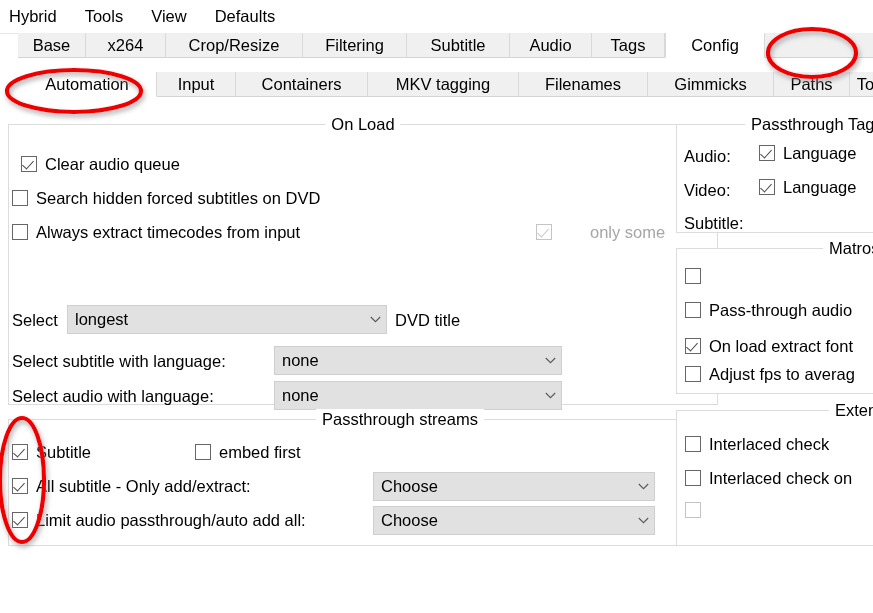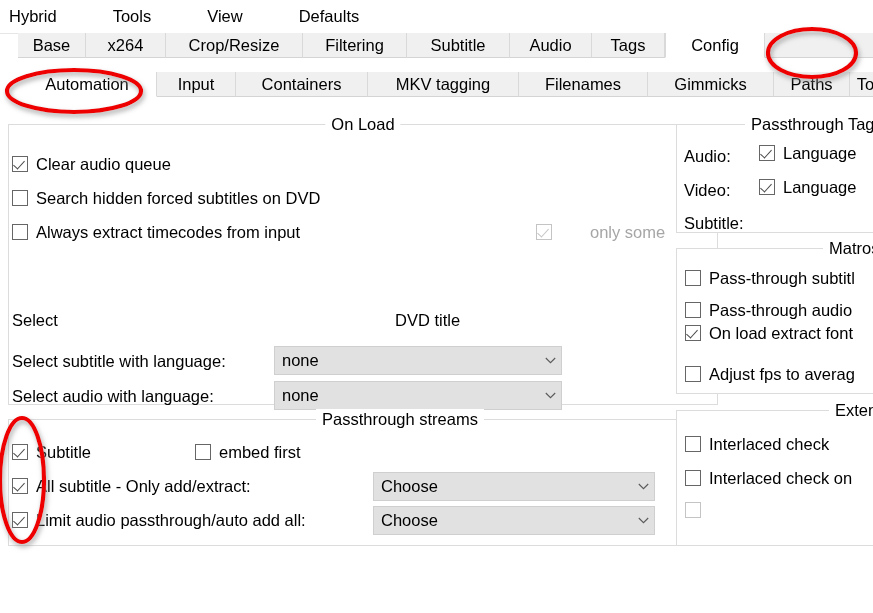--- a/index.html
+++ b/index.html
@@ -17,21 +17,21 @@
   .app { position: absolute; inset: 0; background:#fff; }
 
   
   .menubar {
     position: absolute; left:0; top:0; width:873px; height:33px;
     background:#ffffff;
     display:flex; align-items:center;
     border-bottom:1px solid #e6e6e6;
   }
   .menu-item {
-    font-size:16.5px; padding:0 28px; line-height:33px;
+    font-size:16.5px; padding:0 14px; line-height:33px;
     white-space:nowrap; cursor:default;
   }
   .menu-item:first-child { padding-left:9px; }
 
   
   .tabrow {
     position:absolute; left:0; width:873px; height:25px;
     display:flex; align-items:stretch;
     background:#ffffff;
     margin-left:18px;
@@ -164,41 +164,49 @@
     <div class="tab" style="width:126px">Gimmicks</div>
     <div class="tab" style="width:76px">Paths</div>
     <div class="tab" style="flex:1">Too</div>
   </div>
 
   <div class="panel-left">
 
     <div class="groupbox" style="left:8px; top:14px; width:710px; height:281px;">
       <div class="gb-title center">On Load</div>
 
-      <div class="row" style="left:3px; top:29px;">
+      <div class="row" style="left:12px; top:29px;">
         <span class="cb checked"></span>
         <span class="lbl">Clear audio queue</span>
       </div>
 
       <div class="row" style="left:3px; top:63px;">
         <span class="cb"></span>
         <span class="lbl">Search hidden forced subtitles on DVD</span>
       </div>
 
       <div class="row" style="left:3px; top:97px;">
         <span class="cb"></span>
         <span class="lbl">Always extract timecodes from input</span>
       </div>
 
       <div class="row dim" style="left:527px; top:97px;">
         <span class="cb checked disabled"></span>
         <span class="lbl">only some</span>
       </div>
 
       <div class="text-label" style="left:3px; top:185px;">Select</div>
+      <div class="combo" style="left:58px; top:180px; width:320px; height:29px;">
+        <span class="val">longest</span>
+        <span class="arrow">
+          <svg width="11" height="7" viewBox="0 0 11 7">
+              <path d="M0.8 1 L5.5 5.7 L10.2 1" fill="none" stroke="#5a5a5a" stroke-width="1.1"></path>
+            </svg>
+        </span>
+      </div>
       <div class="text-label" style="left:386px; top:185px;">DVD title</div>
 
       <div class="text-label" style="left:3px; top:226px;">Select subtitle with language:</div>
       <div class="combo" style="left:265px; top:221px; width:288px; height:29px;">
         <span class="val">none</span>
         <span class="arrow">
           <svg width="11" height="7" viewBox="0 0 11 7">
               <path d="M0.8 1 L5.5 5.7 L10.2 1" fill="none" stroke="#5a5a5a" stroke-width="1.1"></path>
             </svg>
         </span>
@@ -274,27 +282,26 @@
       </div>
 
       <div class="text-label" style="left:7px; top:88px;">Subtitle:</div>
     </div>
 
     <div class="groupbox" style="left:8px; top:138px; width:240px; height:146px;">
       <div class="gb-title" style="left:146px;">Matros</div>
 
       <div class="row" style="left:8px; top:19px;">
         <span class="cb"></span>
-        <span class="lbl">Pass-through subtitl</span>
       </div>
       <div class="row" style="left:8px; top:51px;">
         <span class="cb"></span>
         <span class="lbl">Pass-through audio</span>
       </div>
-      <div class="row" style="left:8px; top:74px;">
+      <div class="row" style="left:8px; top:87px;">
         <span class="cb checked"></span>
         <span class="lbl">On load extract font</span>
       </div>
       <div class="row" style="left:8px; top:115px;">
         <span class="cb"></span>
         <span class="lbl">Adjust fps to averag</span>
       </div>
     </div>
 
     <div class="groupbox" style="left:8px; top:300px; width:240px; height:136px;">

